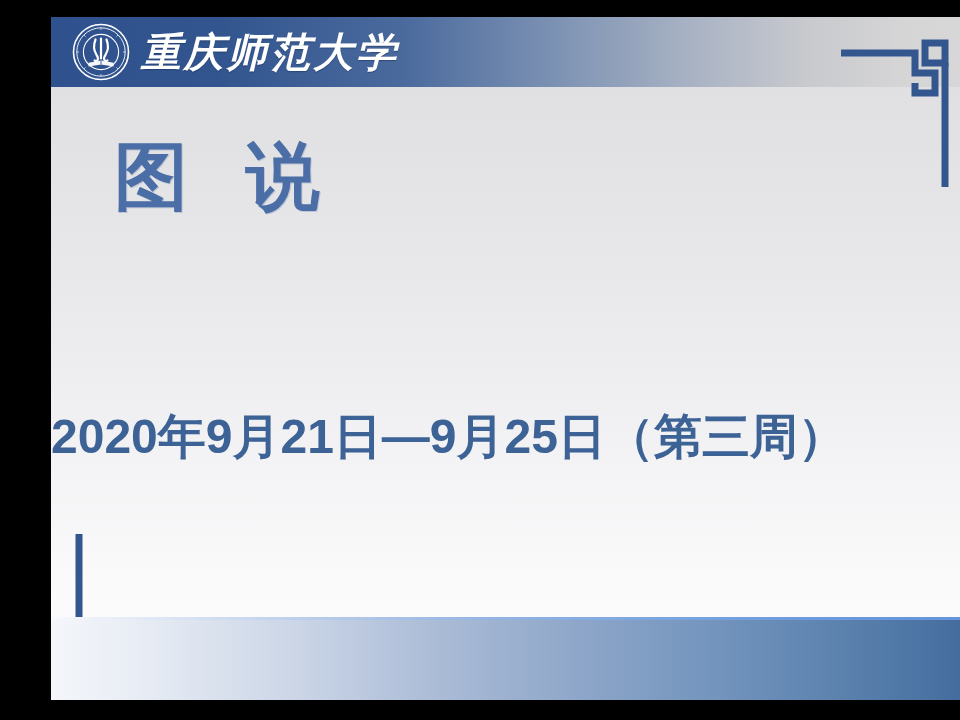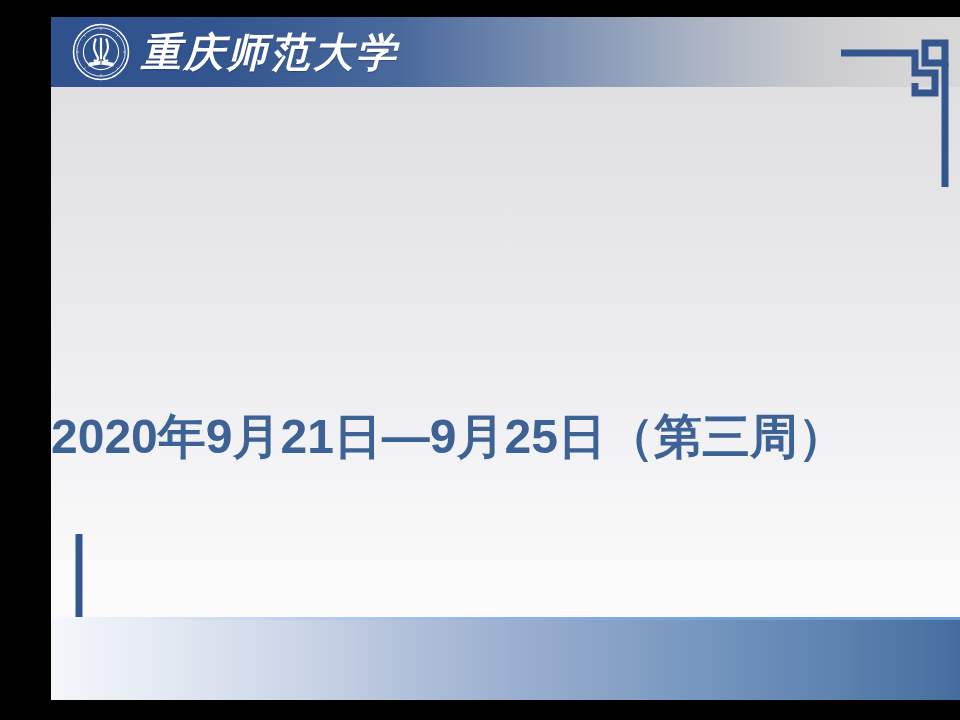--- a/index.html
+++ b/index.html
@@ -227,20 +227,21 @@
     <div class="ornament ornament-bl">
       <svg viewBox="0 0 120 160" xmlns="http://www.w3.org/2000/svg">
         <g fill="none" stroke="#33568f" stroke-width="7" stroke-linecap="butt" stroke-linejoin="miter">
           <path d="M2 24 L76 24 L76 44 L96 44 L96 64 L76 64 L76 54"></path>
           <rect x="86" y="14" width="20" height="20"></rect>
           <path d="M106 34 L106 158"></path>
         </g>
       </svg>
     </div>
 
+    <div class="kicker">图 说</div>
 
 
     <div class="date-line">2020年9月21日—9月25日（第三周）</div>
 
     <div class="footer-rule"></div>
     <div class="footer-band"></div>
 
   </div>
 </div>
 

